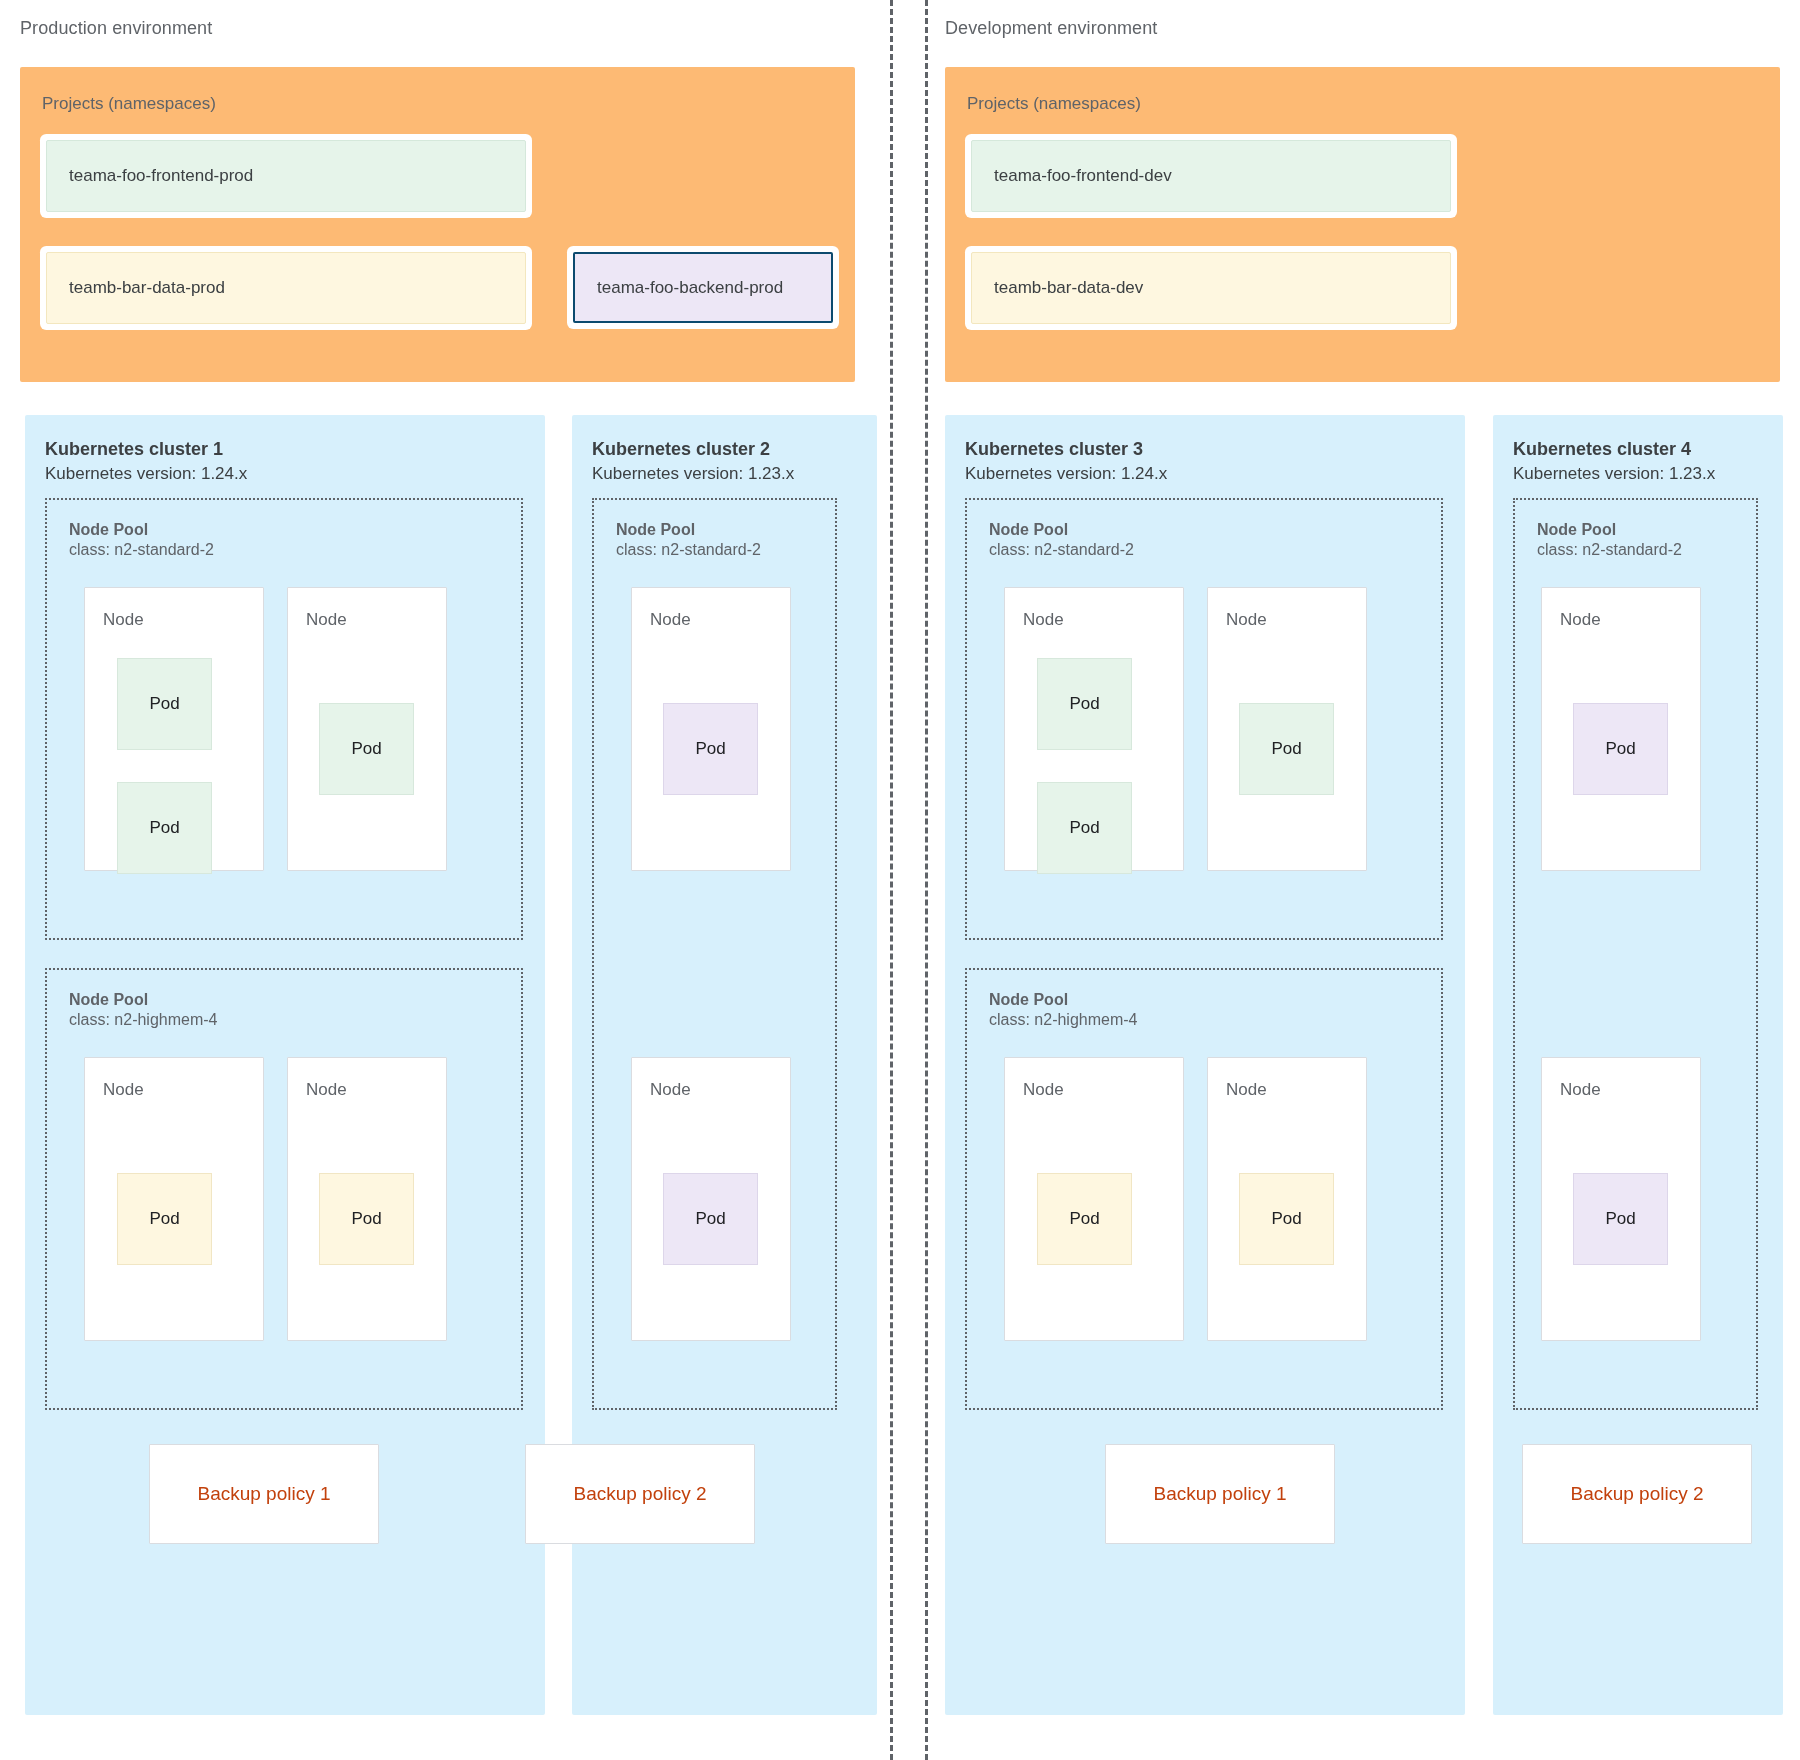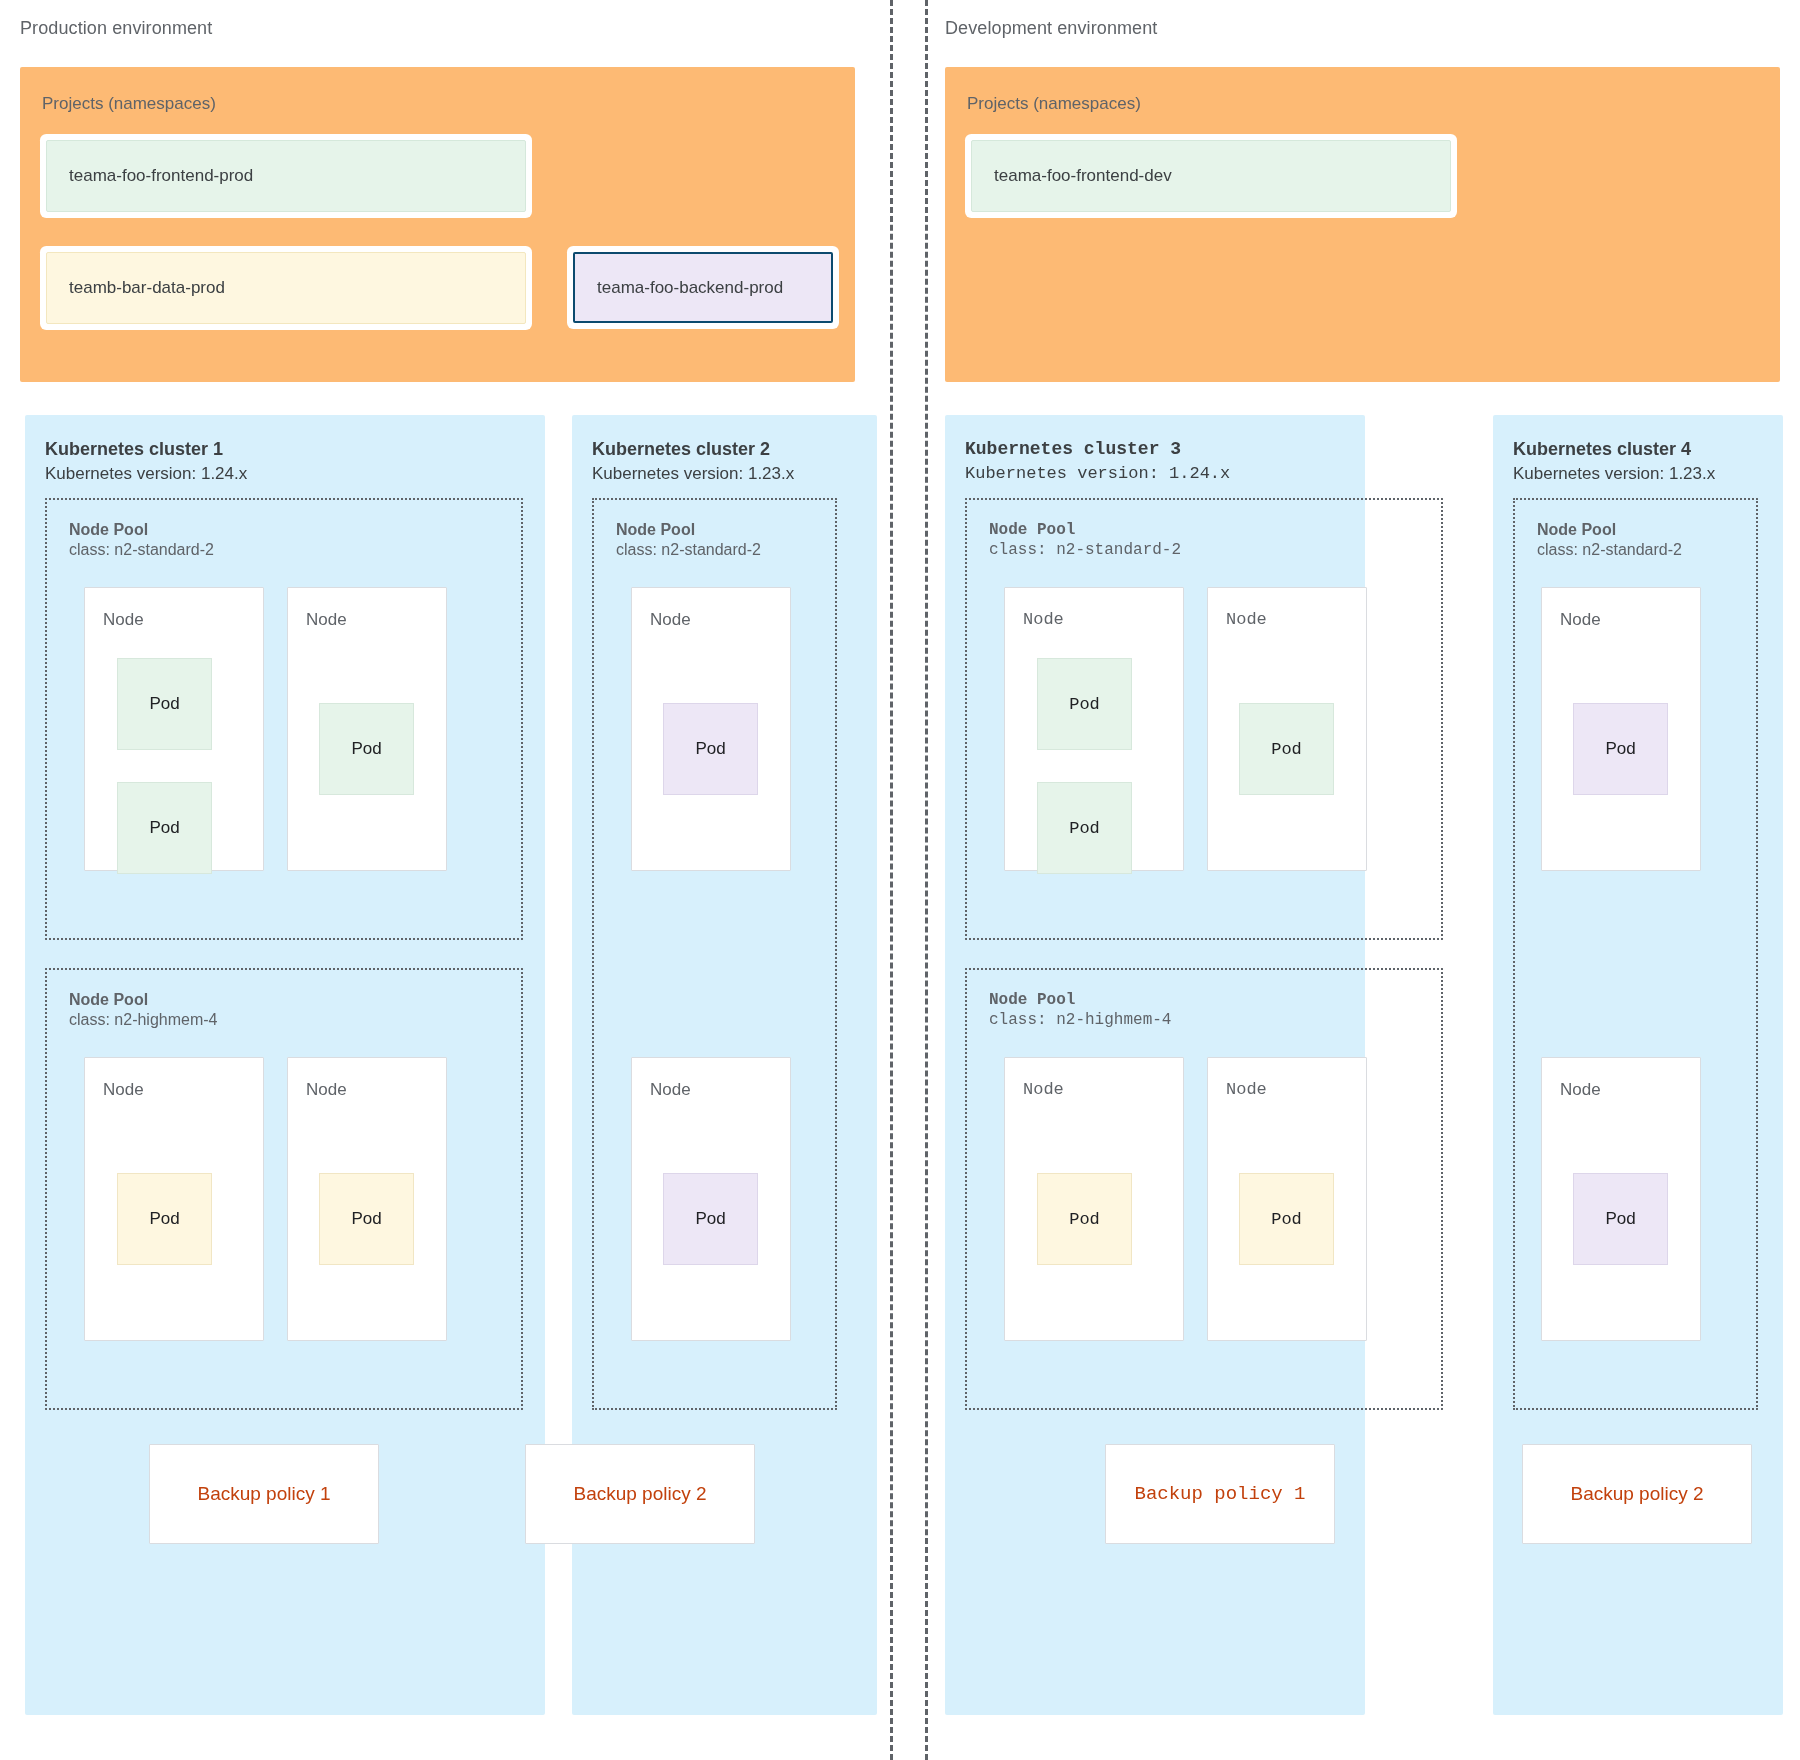--- a/index.html
+++ b/index.html
@@ -89,21 +89,21 @@
   .cluster {
     position: absolute;
     top: 415px;
     background: #d7f0fc;
     border-radius: 2px;
     height: 1300px;
     text-align: right;
   }
   .cluster-1 { left: 25px;  width: 520px; }
   .cluster-2 { left: 572px; width: 305px; }
-  .cluster-3 { left: 30px;  width: 420px; font-family: Liberation Mono, monospace; }
+  .cluster-3 { left: 30px;  width: 520px; }
   .cluster-4 { left: 578px; width: 290px; }
 
   .cluster-name {
     position: absolute;
     top: 24px;
     left: 20px;
     font-size: 18px;
     font-weight: bold;
     color: #3c4043;
   }
@@ -284,20 +284,23 @@
 <div class="env env-dev">
 
   <div class="env-title">Development environment</div>
 
   <div class="projects">
     <div class="projects-label">Projects (namespaces)</div>
 
     <div class="ns ns-frontend">
       <span>teama-foo-frontend-dev</span>
     </div>
+    <div class="ns ns-data">
+      <span>teamb-bar-data-dev</span>
+    </div>
   </div>
 
   <div class="cluster cluster-3">
     <div class="cluster-name">Kubernetes cluster 3</div>
     <div class="cluster-version">Kubernetes version: 1.24.x</div>
 
     <div class="nodepool" style="left:20px; top:83px; width:478px; height:442px;">
       <div class="np-label">Node Pool</div>
       <div class="np-class">class: n2-standard-2</div>
 

